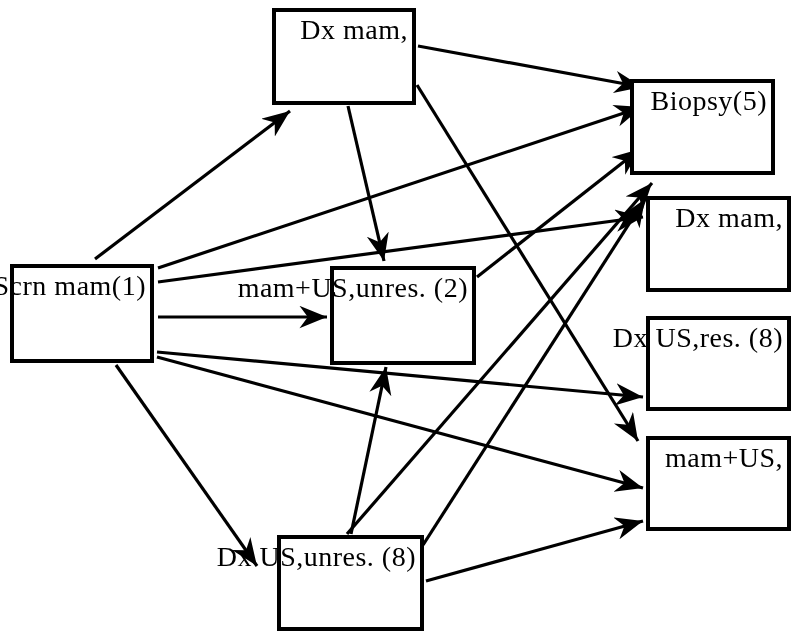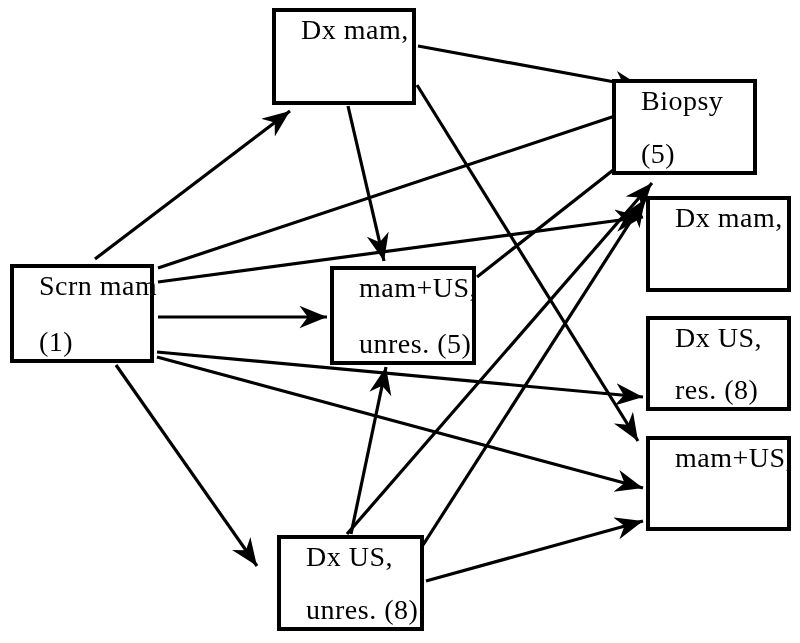--- a/index.html
+++ b/index.html
@@ -21,22 +21,22 @@
     top: 0;
     width: 800px;
     height: 643px;
   }
   .node {
     position: absolute;
     box-sizing: border-box;
     background: #ffffff;
     border: 4.5px solid #000000;
     display: flex;
-    flex-direction: column;
-    justify-content: space-between;
+    flex-direction: row;
+    justify-content: flex-end;
     padding-left: 25px;
     padding-right: 4px;
   }
   .node .label-line {
     font-size: 28px;
     line-height: 35px;
     color: #000000;
     white-space: nowrap;
     letter-spacing: 0.5px;
   }
@@ -80,23 +80,23 @@
       </div>
       <div class="node" style="left: 272px; top: 8px; width: 144px; height: 97px;">
         <div class="label-line">Dx mam,</div>
       </div>
       <div class="node" style="left: 277px; top: 535px; width: 147px; height: 96px;">
         <div class="label-line">Dx US,</div>
         <div class="label-line">unres. (8)</div>
       </div>
       <div class="node" style="left: 330px; top: 266px; width: 146px; height: 99px;">
         <div class="label-line">mam+US,</div>
-        <div class="label-line">unres. (5)</div>
+        <div class="label-line">unres. (2)</div>
       </div>
-      <div class="node" style="left: 612px; top: 79px; width: 145px; height: 96px;">
+      <div class="node" style="left: 630px; top: 79px; width: 145px; height: 96px;">
         <div class="label-line">Biopsy</div>
         <div class="label-line">(5)</div>
       </div>
       <div class="node" style="left: 646px; top: 196px; width: 145px; height: 96px;">
         <div class="label-line">Dx mam,</div>
       </div>
       <div class="node" style="left: 646px; top: 316px; width: 145px; height: 95px;">
         <div class="label-line">Dx US,</div>
         <div class="label-line">res. (8)</div>
       </div>

